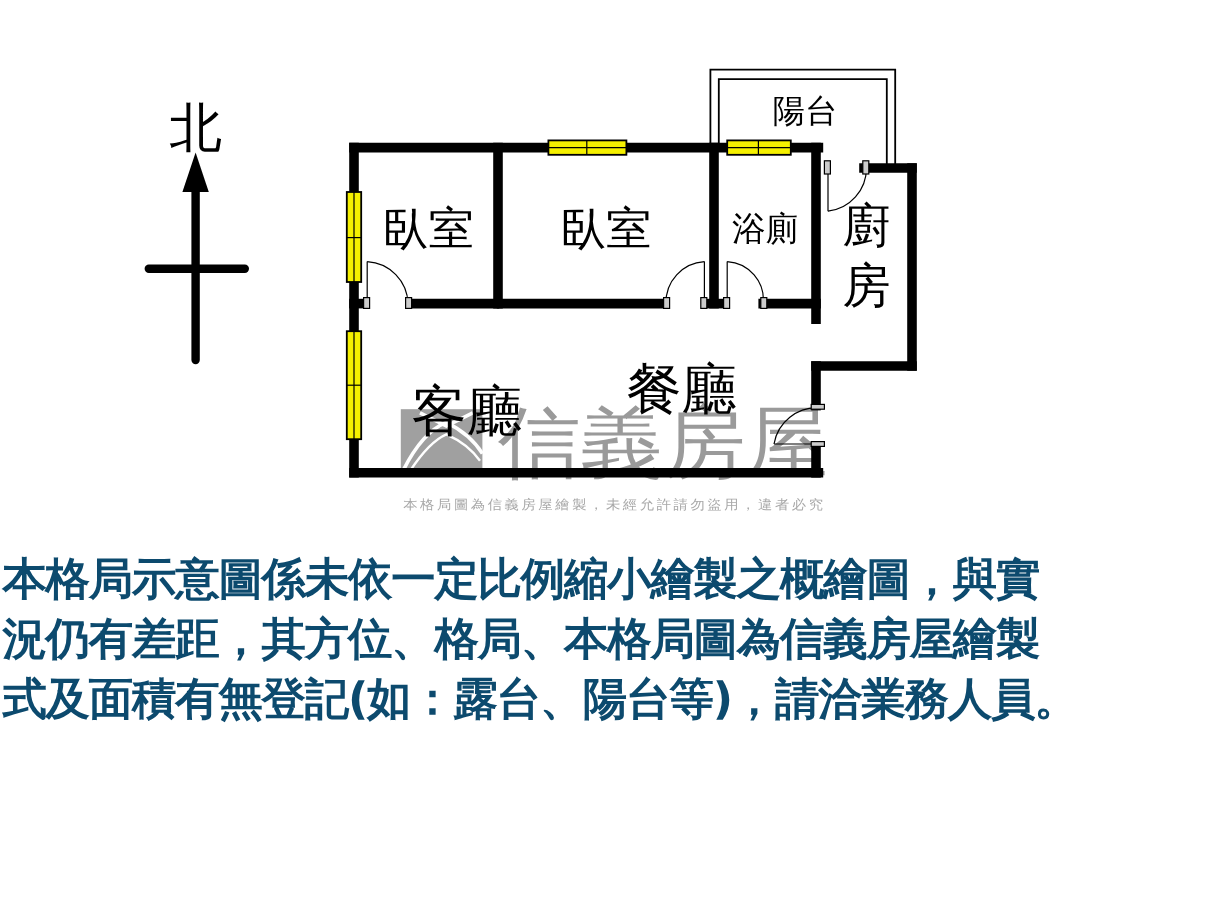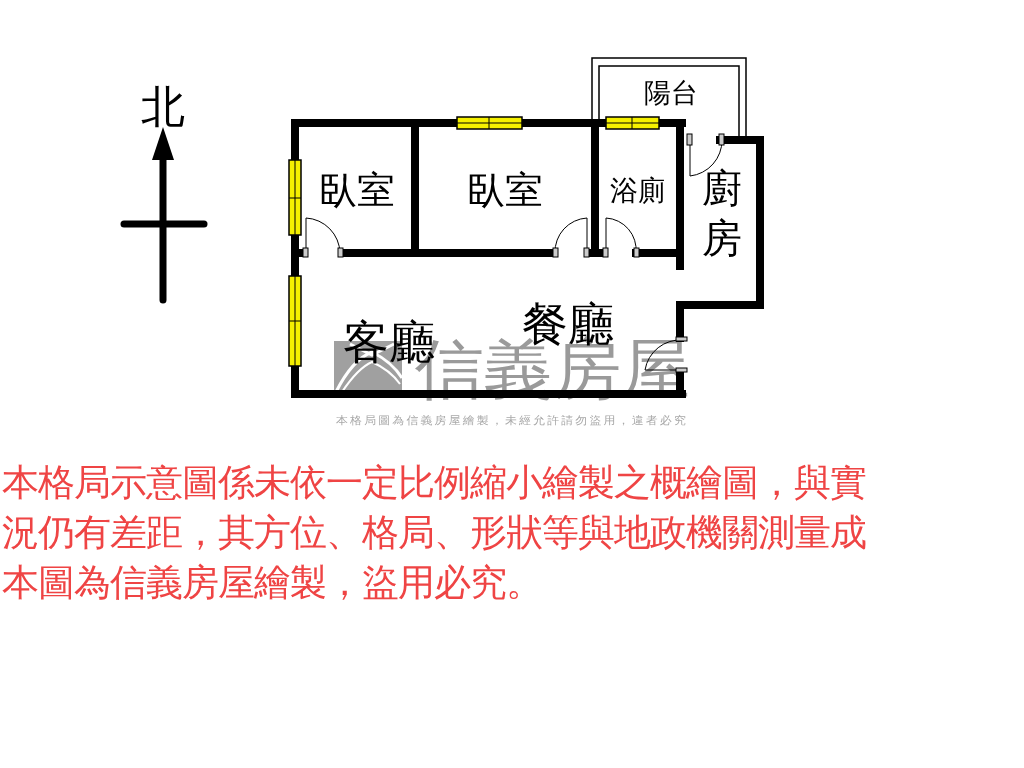--- a/index.html
+++ b/index.html
@@ -4,22 +4,23 @@
   <style>
     html, body { margin: 0; padding: 0; background: #ffffff; }
     body { width: 1024px; height: 768px; position: relative; overflow: hidden; font-family: "DejaVu Serif", "Liberation Serif", serif; }
     #plan { position: absolute; left: 0; top: 0; width: 1024px; height: 440px; }
     .room-label { font-family: "DejaVu Serif", "Liberation Serif", serif; fill: #000; }
     .watermark-text { font-family: "DejaVu Sans", "Liberation Sans", sans-serif; fill: #9a9a9a; }
     .copyright { font-family: "DejaVu Sans", "Liberation Sans", sans-serif; fill: #a8a8a8; letter-spacing: 2px; }
     .disclaimer {
       position: absolute; left: 2px; top: 458px; width: 1020px;
       font-family: "DejaVu Sans", "Liberation Sans", sans-serif;
-      font-size: 37px; line-height: 50px; color: #ef4444;
+      font-size: 37px; line-height: 50px; color: #0c4a6e;
       letter-spacing: -1px;
+      font-weight: bold;
     }
     .disclaimer div { white-space: nowrap; }
   </style>
 </head>
 <body>
 
 <svg id="plan" viewBox="0 0 1024 440" xmlns="http://www.w3.org/2000/svg">
 
   <g>
     <text class="room-label" x="163" y="122" font-size="44" text-anchor="middle">北</text>
@@ -137,15 +138,15 @@
     <text class="room-label" x="722" y="252" font-size="40" text-anchor="middle">房</text>
     <text class="room-label" x="389" y="358" font-size="46" text-anchor="middle">客廳</text>
     <text class="room-label" x="568" y="340" font-size="46" text-anchor="middle">餐廳</text>
   </g>
 
   <text class="copyright" x="512" y="424" font-size="11" text-anchor="middle" textLength="352" lengthAdjust="spacingAndGlyphs">本格局圖為信義房屋繪製，未經允許請勿盜用，違者必究</text>
 </svg>
 
 <div class="disclaimer">
   <div>本格局示意圖係未依一定比例縮小繪製之概繪圖，與實</div>
-  <div>況仍有差距，其方位、格局、形狀等與地政機關測量成</div>
-  <div>本圖為信義房屋繪製，盜用必究。</div>
+  <div>況仍有差距，其方位、格局、本格局圖為信義房屋繪製</div>
+  <div>式及面積有無登記(如：露台、陽台等)，請洽業務人員。</div>
 </div>
 
 </body></html>

